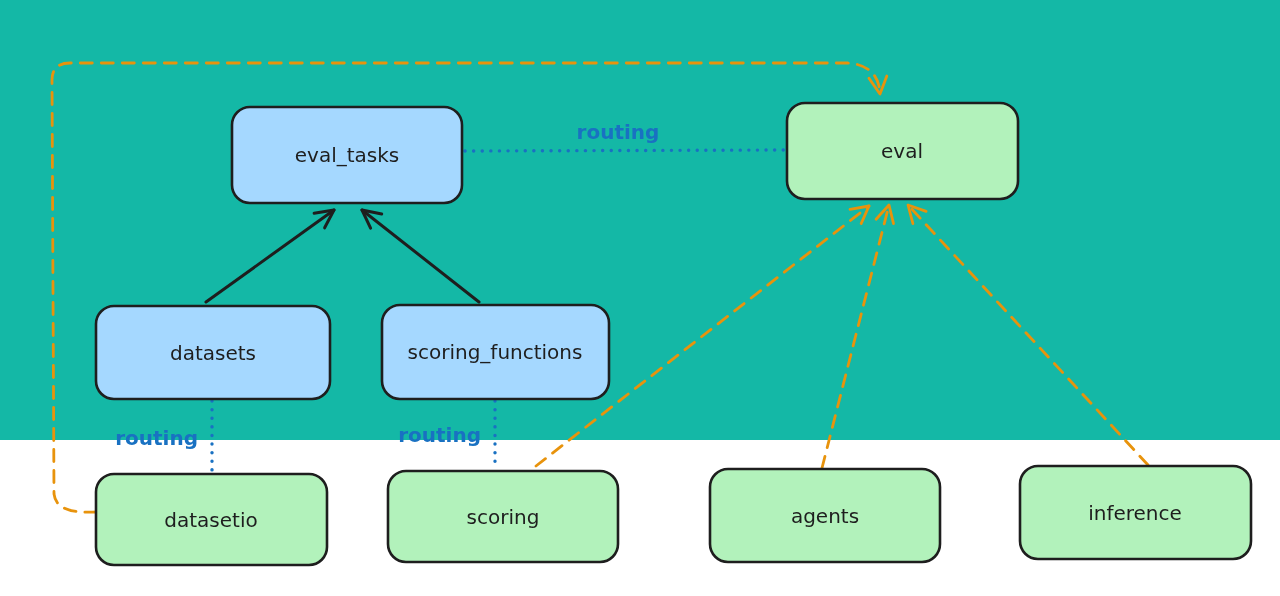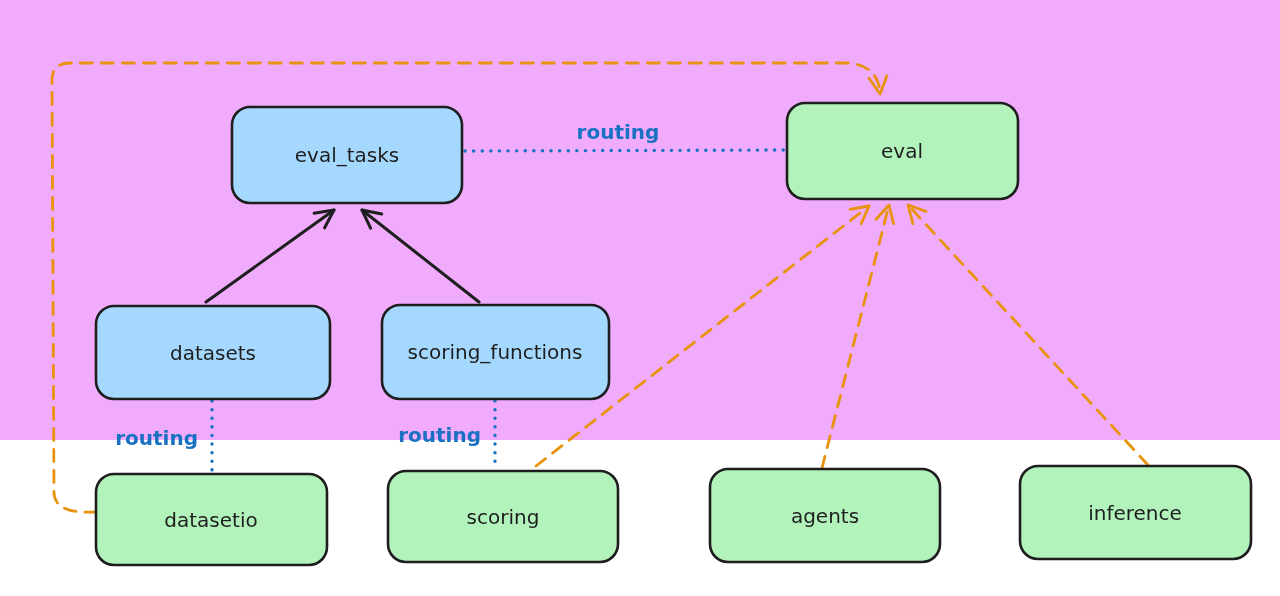--- a/index.html
+++ b/index.html
@@ -8,21 +8,21 @@
     background: #ffffff;
     width: 1280px;
     height: 596px;
     overflow: hidden;
     font-family: "DejaVu Sans", "Liberation Sans", sans-serif;
   }
   .stage {
     position: relative;
     width: 1280px;
     height: 440px;
-    background: #f0abfc;
+    background: #14b8a6;
   }
   svg { display: block; }
   .node-rect {
     stroke-width: 2.6;
   }
   .node-label {
     font-family: "DejaVu Sans", "Liberation Sans", sans-serif;
     font-size: 20px;
     font-weight: 500;
   }

